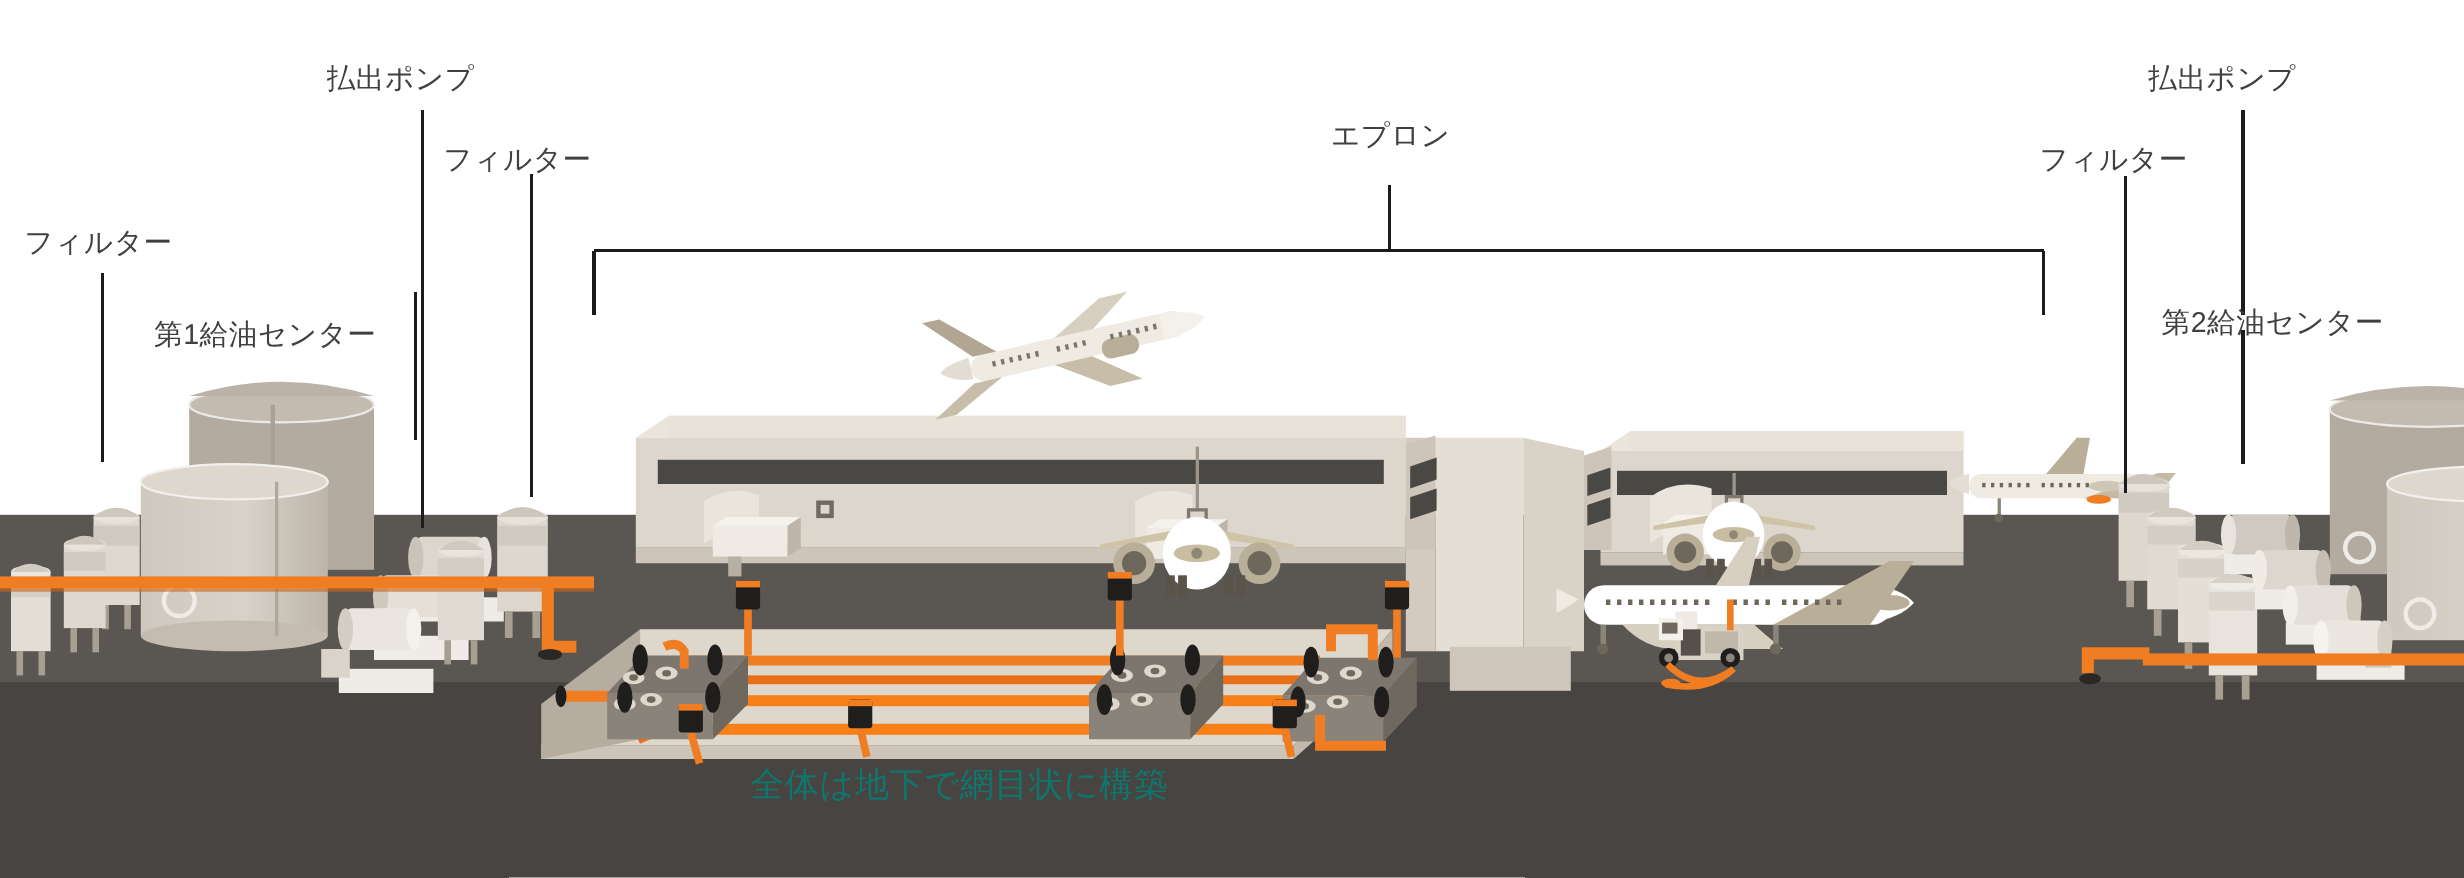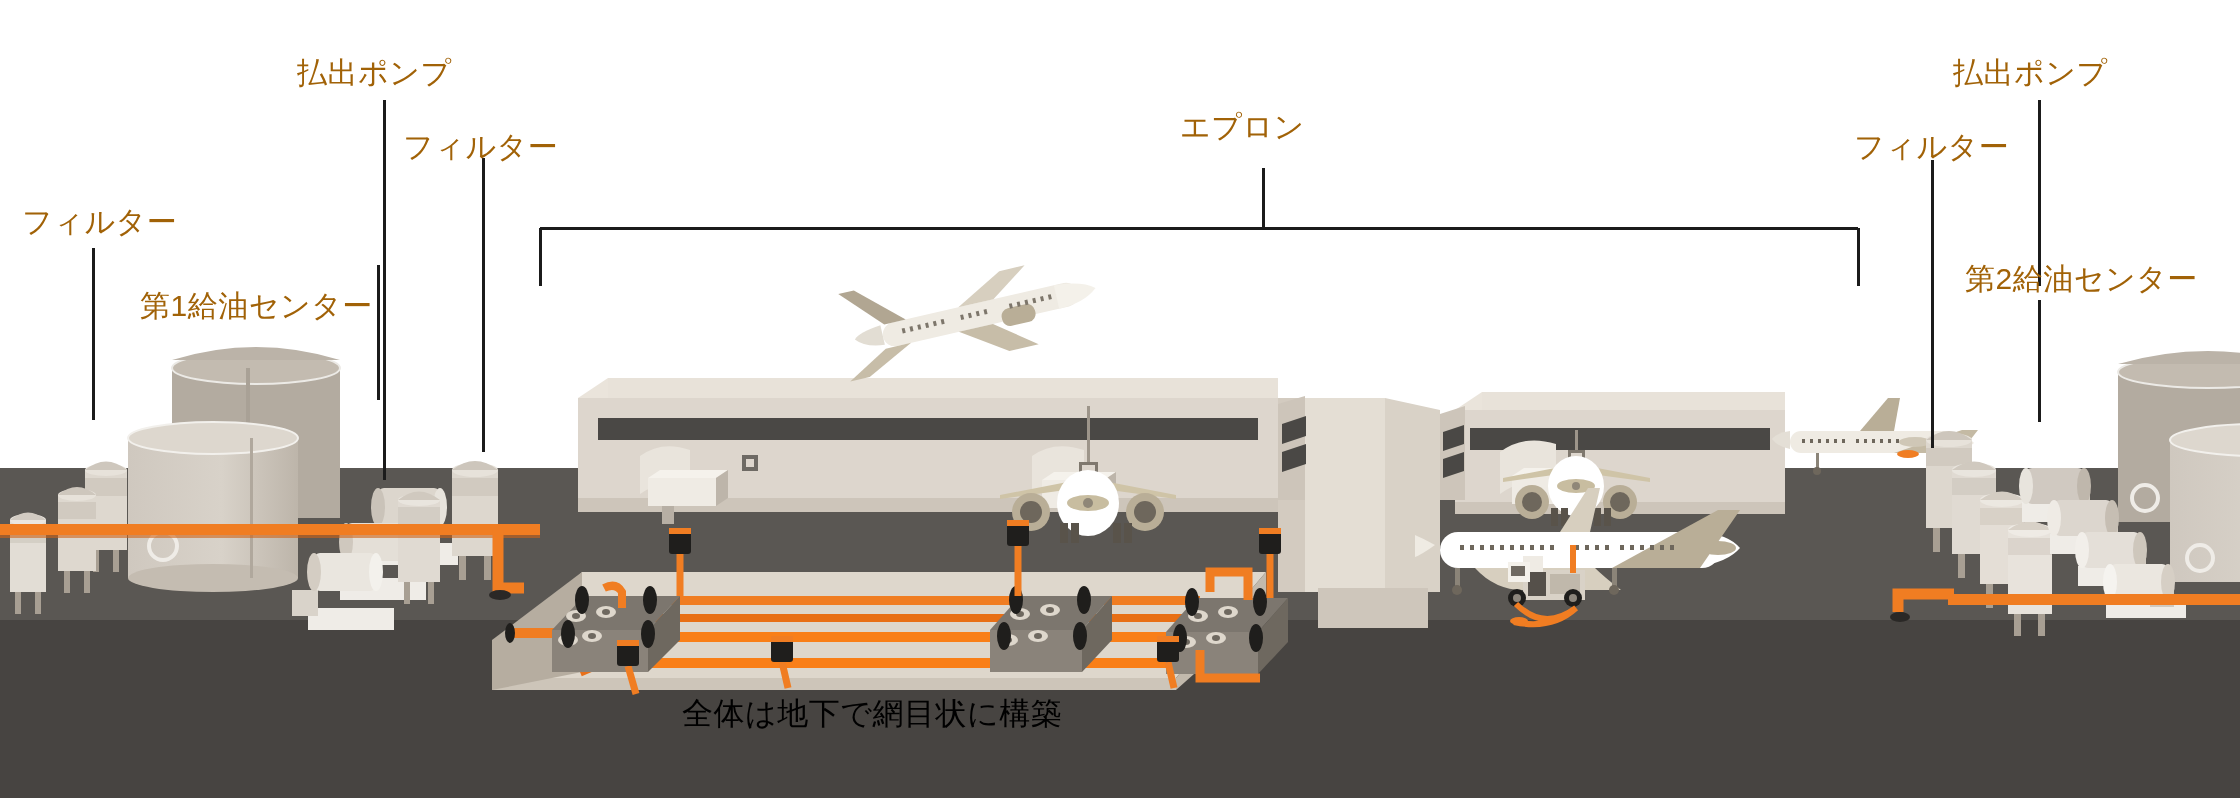--- a/index.html
+++ b/index.html
@@ -13,27 +13,27 @@
     position: relative;
     width: 2240px; height: 798px;
     background: #ffffff;
   }
   #stage svg.layer {
     position: absolute; left: 0; top: 0;
     width: 2240px; height: 798px;
   }
   .lbl {
     position: absolute;
-    color: #a16207;
-    font-size: 30px;
+    color: #404040;
+    font-size: 26px;
     line-height: 1;
     white-space: nowrap;
     letter-spacing: 0.5px;
   }
-  .lbl-white { color: #000000; font-size: 31px; }
+  .lbl-white { color: #0f766e; font-size: 31px; }
 </style>
 </head>
 <body>
 
 <div id="stage">
 
   <svg class="layer" viewBox="0 0 2240 798">
     <defs>
       <linearGradient id="tankShade" x1="0" y1="0" x2="1" y2="0">
         <stop offset="0%" stop-color="#cfc8bf"></stop>
@@ -577,23 +577,23 @@
   </svg>
 
   <div class="lbl" style="left:22px; top:207px;">フィルター</div>
 
   <div class="lbl" style="left:140px; top:291px;">第1給油センター</div>
 
   <div class="lbl" style="left:297px; top:58px;">払出ポンプ</div>
 
   <div class="lbl" style="left:403px; top:132px;">フィルター</div>
 
-  <div class="lbl" style="left:1180px; top:112px;">エプロン</div>
+  <div class="lbl" style="left:1210px; top:112px;font-family:Liberation Mono, monospace;">エプロン</div>
 
   <div class="lbl" style="left:1953px; top:58px;">払出ポンプ</div>
 
   <div class="lbl" style="left:1854px; top:132px;">フィルター</div>
 
-  <div class="lbl" style="left:1965px; top:264px;">第2給油センター</div>
+  <div class="lbl" style="left:1965px; top:280px;">第2給油センター</div>
 
   <div class="lbl lbl-white" style="left:682px; top:698px;">全体は地下で網目状に構築</div>
 
 </div>
 
 </body></html>

